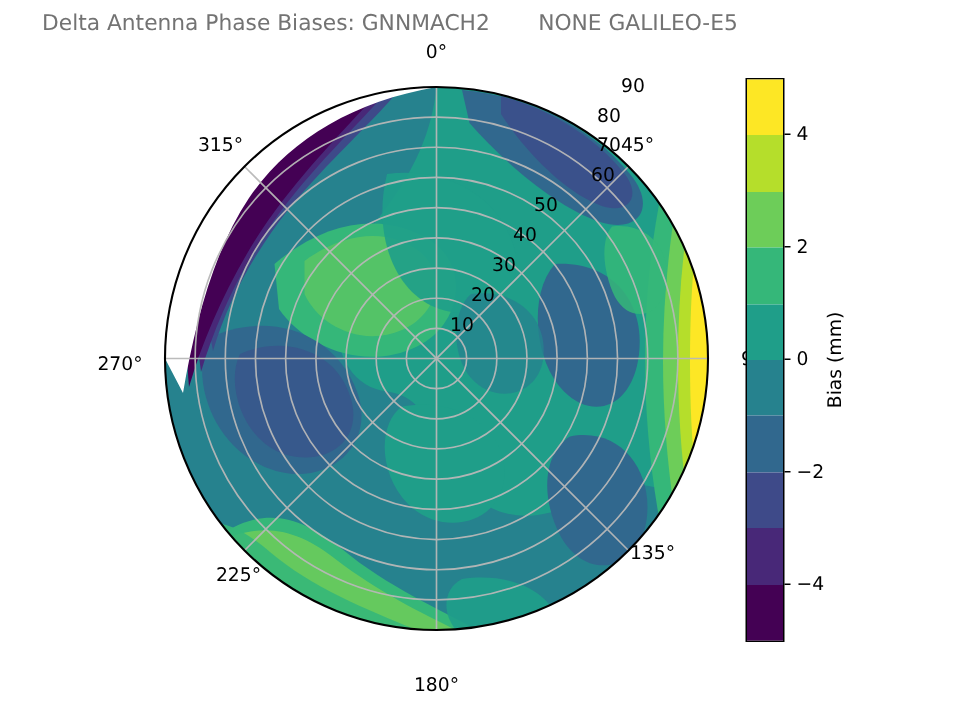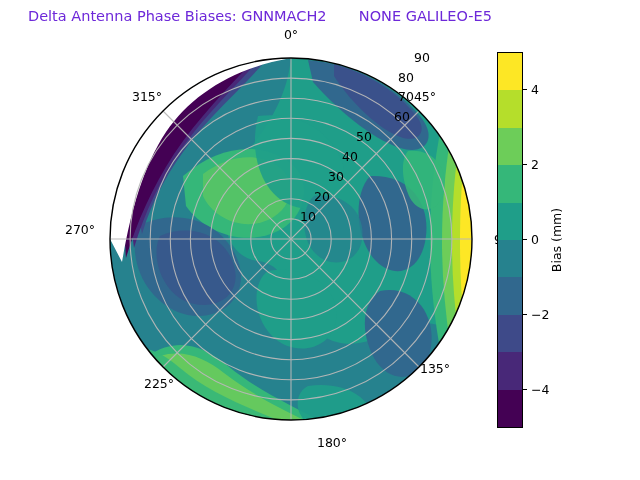--- a/index.html
+++ b/index.html
@@ -16,21 +16,21 @@
     color: #000000;
   }
 
   
   #figure-title {
     position: absolute;
     left: 28px;
     top: 6px;
     font-size: 14.5px;
     line-height: 20px;
-    color: #6d28d9;
+    color: #737373;
     white-space: pre;
     letter-spacing: 0px;
   }
 
   
   #polar-axes {
     position: absolute;
     left: 108px;
     top: 56px;
     width: 366px;
@@ -281,23 +281,23 @@
       <line x1="311" y1="55" x2="55" y2="311"></line>
     </g>
 
     <circle cx="183" cy="183" r="181" fill="none" stroke="#000000" stroke-width="1.4"></circle>
   </svg>
 
   <div class="theta-label" style="left:183px; top:-22px;">0°</div>
   <div class="theta-label" style="left:317px; top:40px;">45°</div>
   <div class="theta-label" style="left:394px; top:183px;">90</div>
   <div class="theta-label" style="left:327px; top:312px;">135°</div>
-  <div class="theta-label" style="left:183px; top:386px;margin-left:41px;">180°</div>
+  <div class="theta-label" style="left:183px; top:400px;">180°</div>
   <div class="theta-label" style="left:39px; top:327px;margin-left:12px;">225°</div>
-  <div class="theta-label" style="left:-28px; top:173px;">270°</div>
+  <div class="theta-label" style="left:-28px; top:186px;">270°</div>
   <div class="theta-label" style="left:39px; top:40px;">315°</div>
 
   <div class="r-label" style="left:200px; top:160px;">10</div>
   <div class="r-label" style="left:214px; top:140px;">20</div>
   <div class="r-label" style="left:228px; top:120px;">30</div>
   <div class="r-label" style="left:242px; top:100px;text-align:center;">40</div>
   <div class="r-label" style="left:256px; top:80px;">50</div>
   <div class="r-label" style="left:270px; top:60px;margin-left:24px;">60</div>
   <div class="r-label" style="left:284px; top:40px;margin-left:14px;">70</div>
   <div class="r-label" style="left:298px; top:21px;text-align:right;">80</div>

